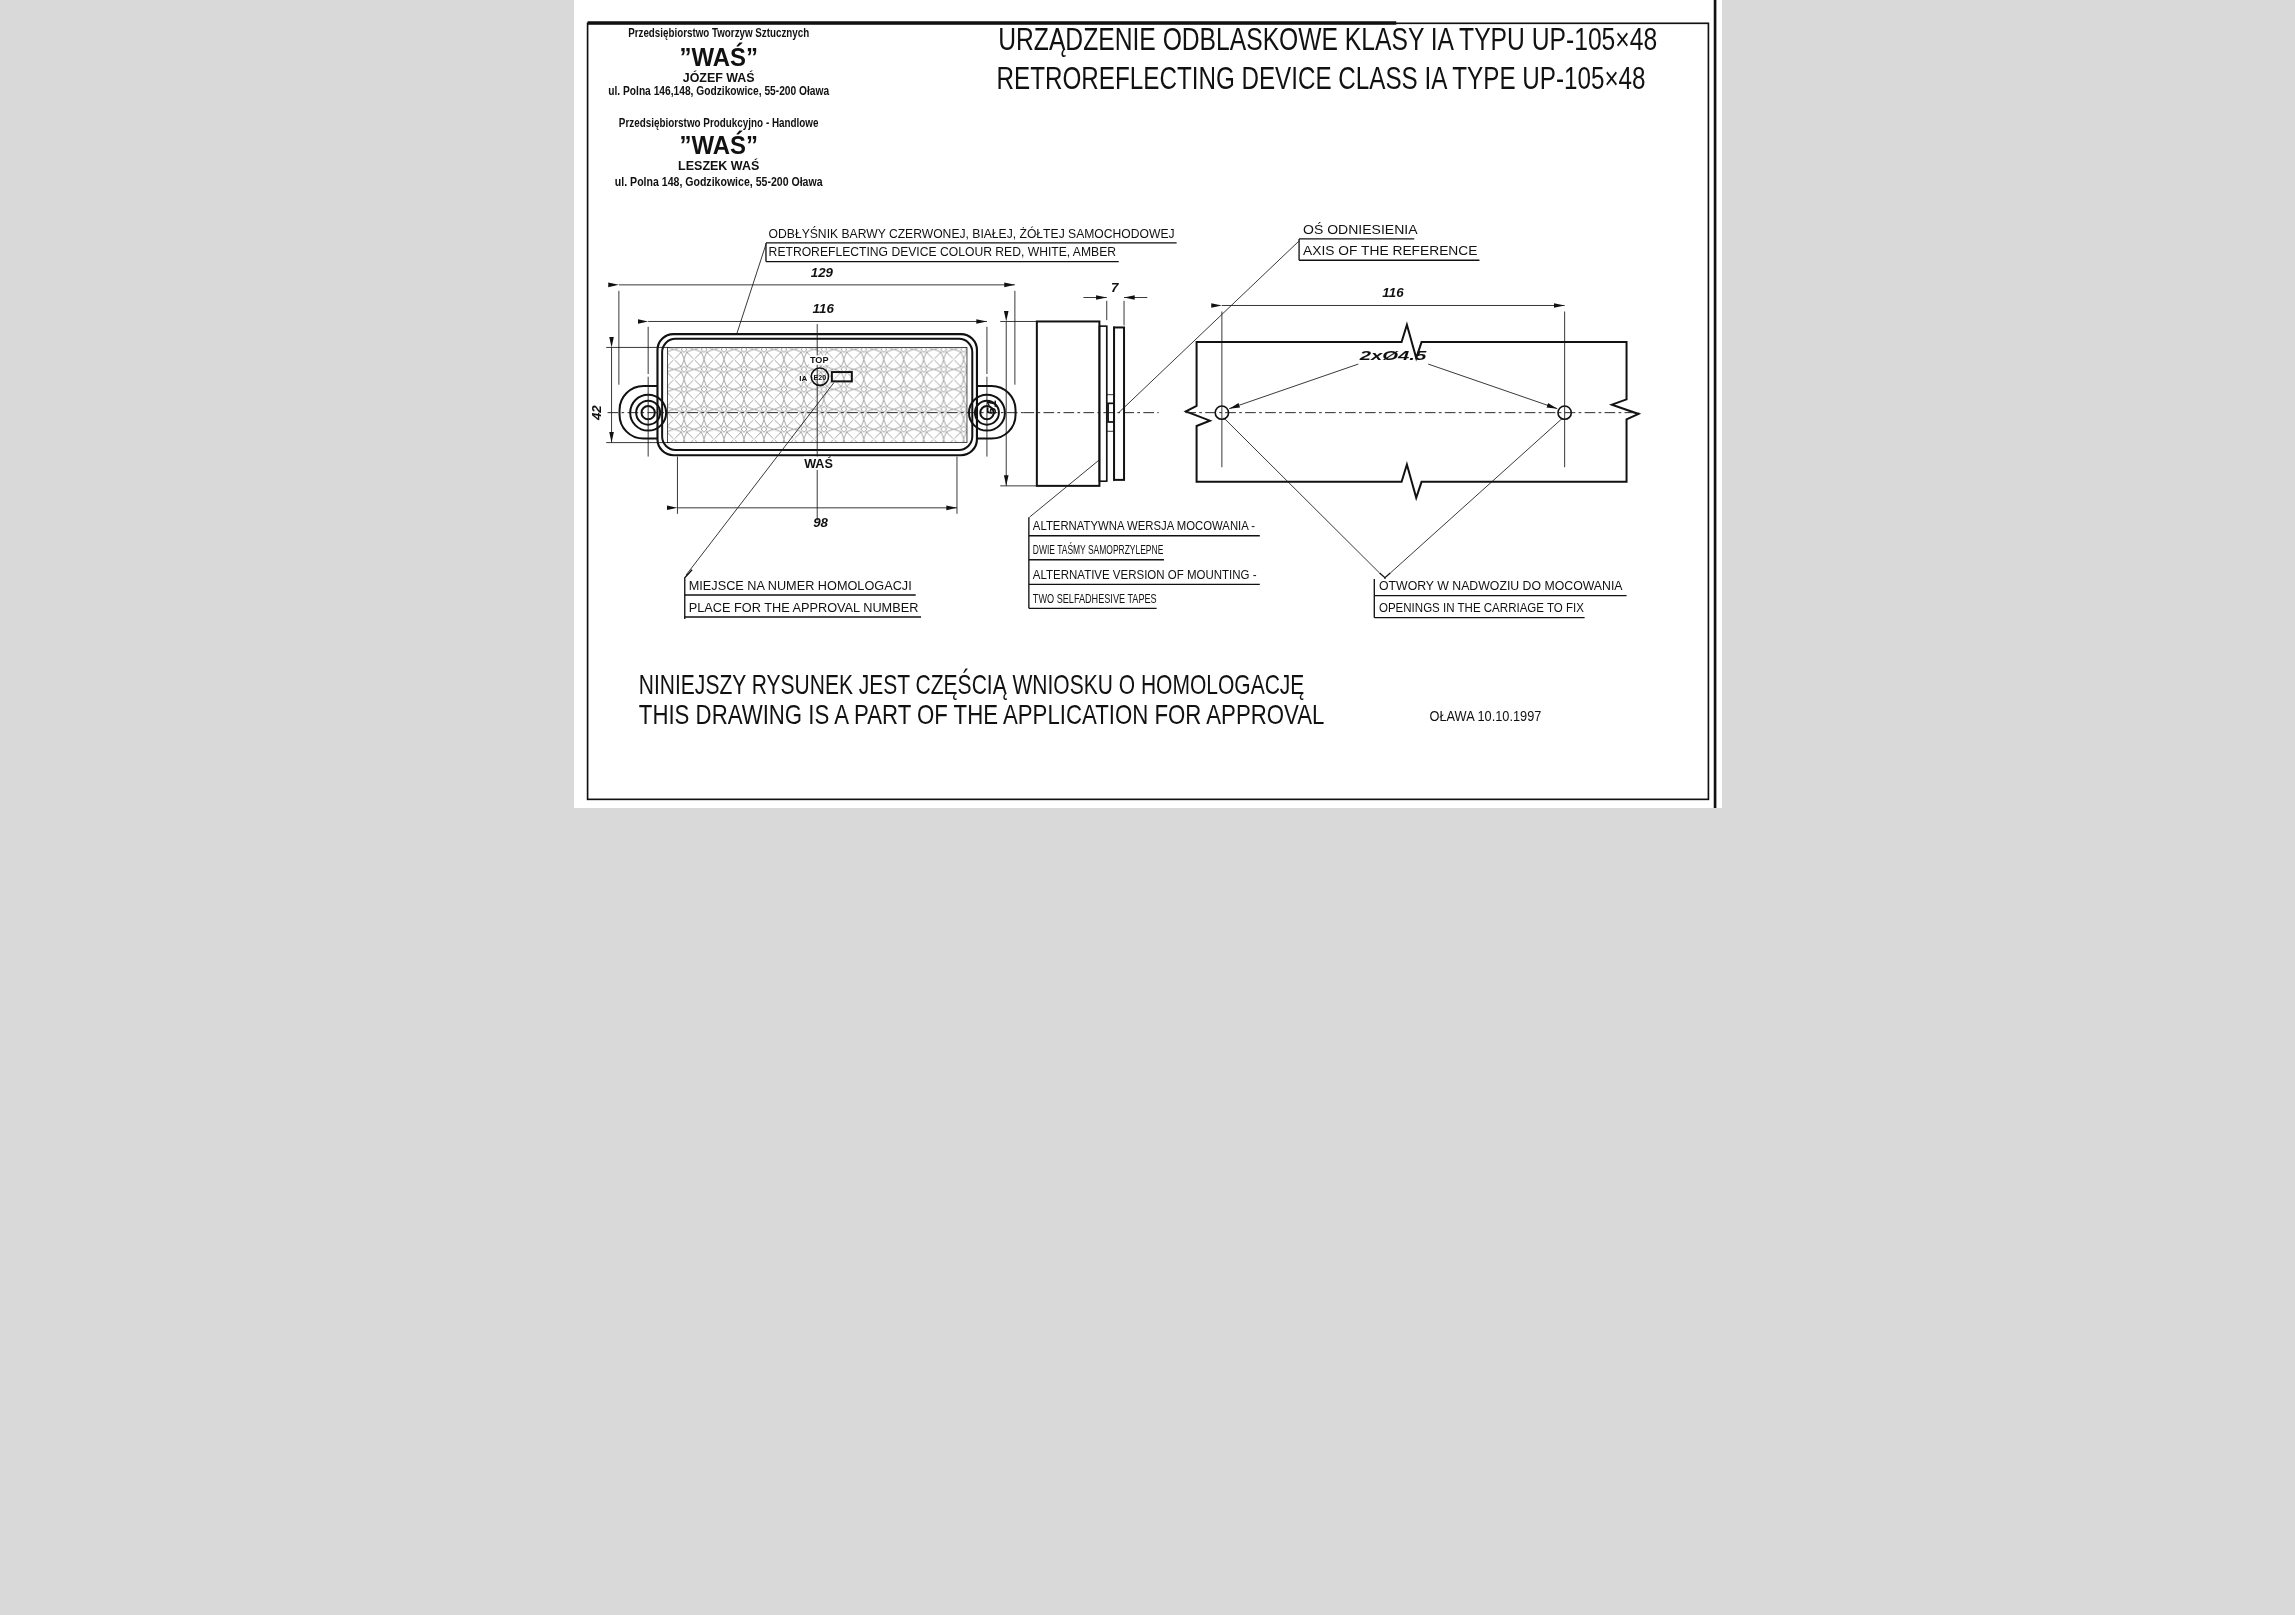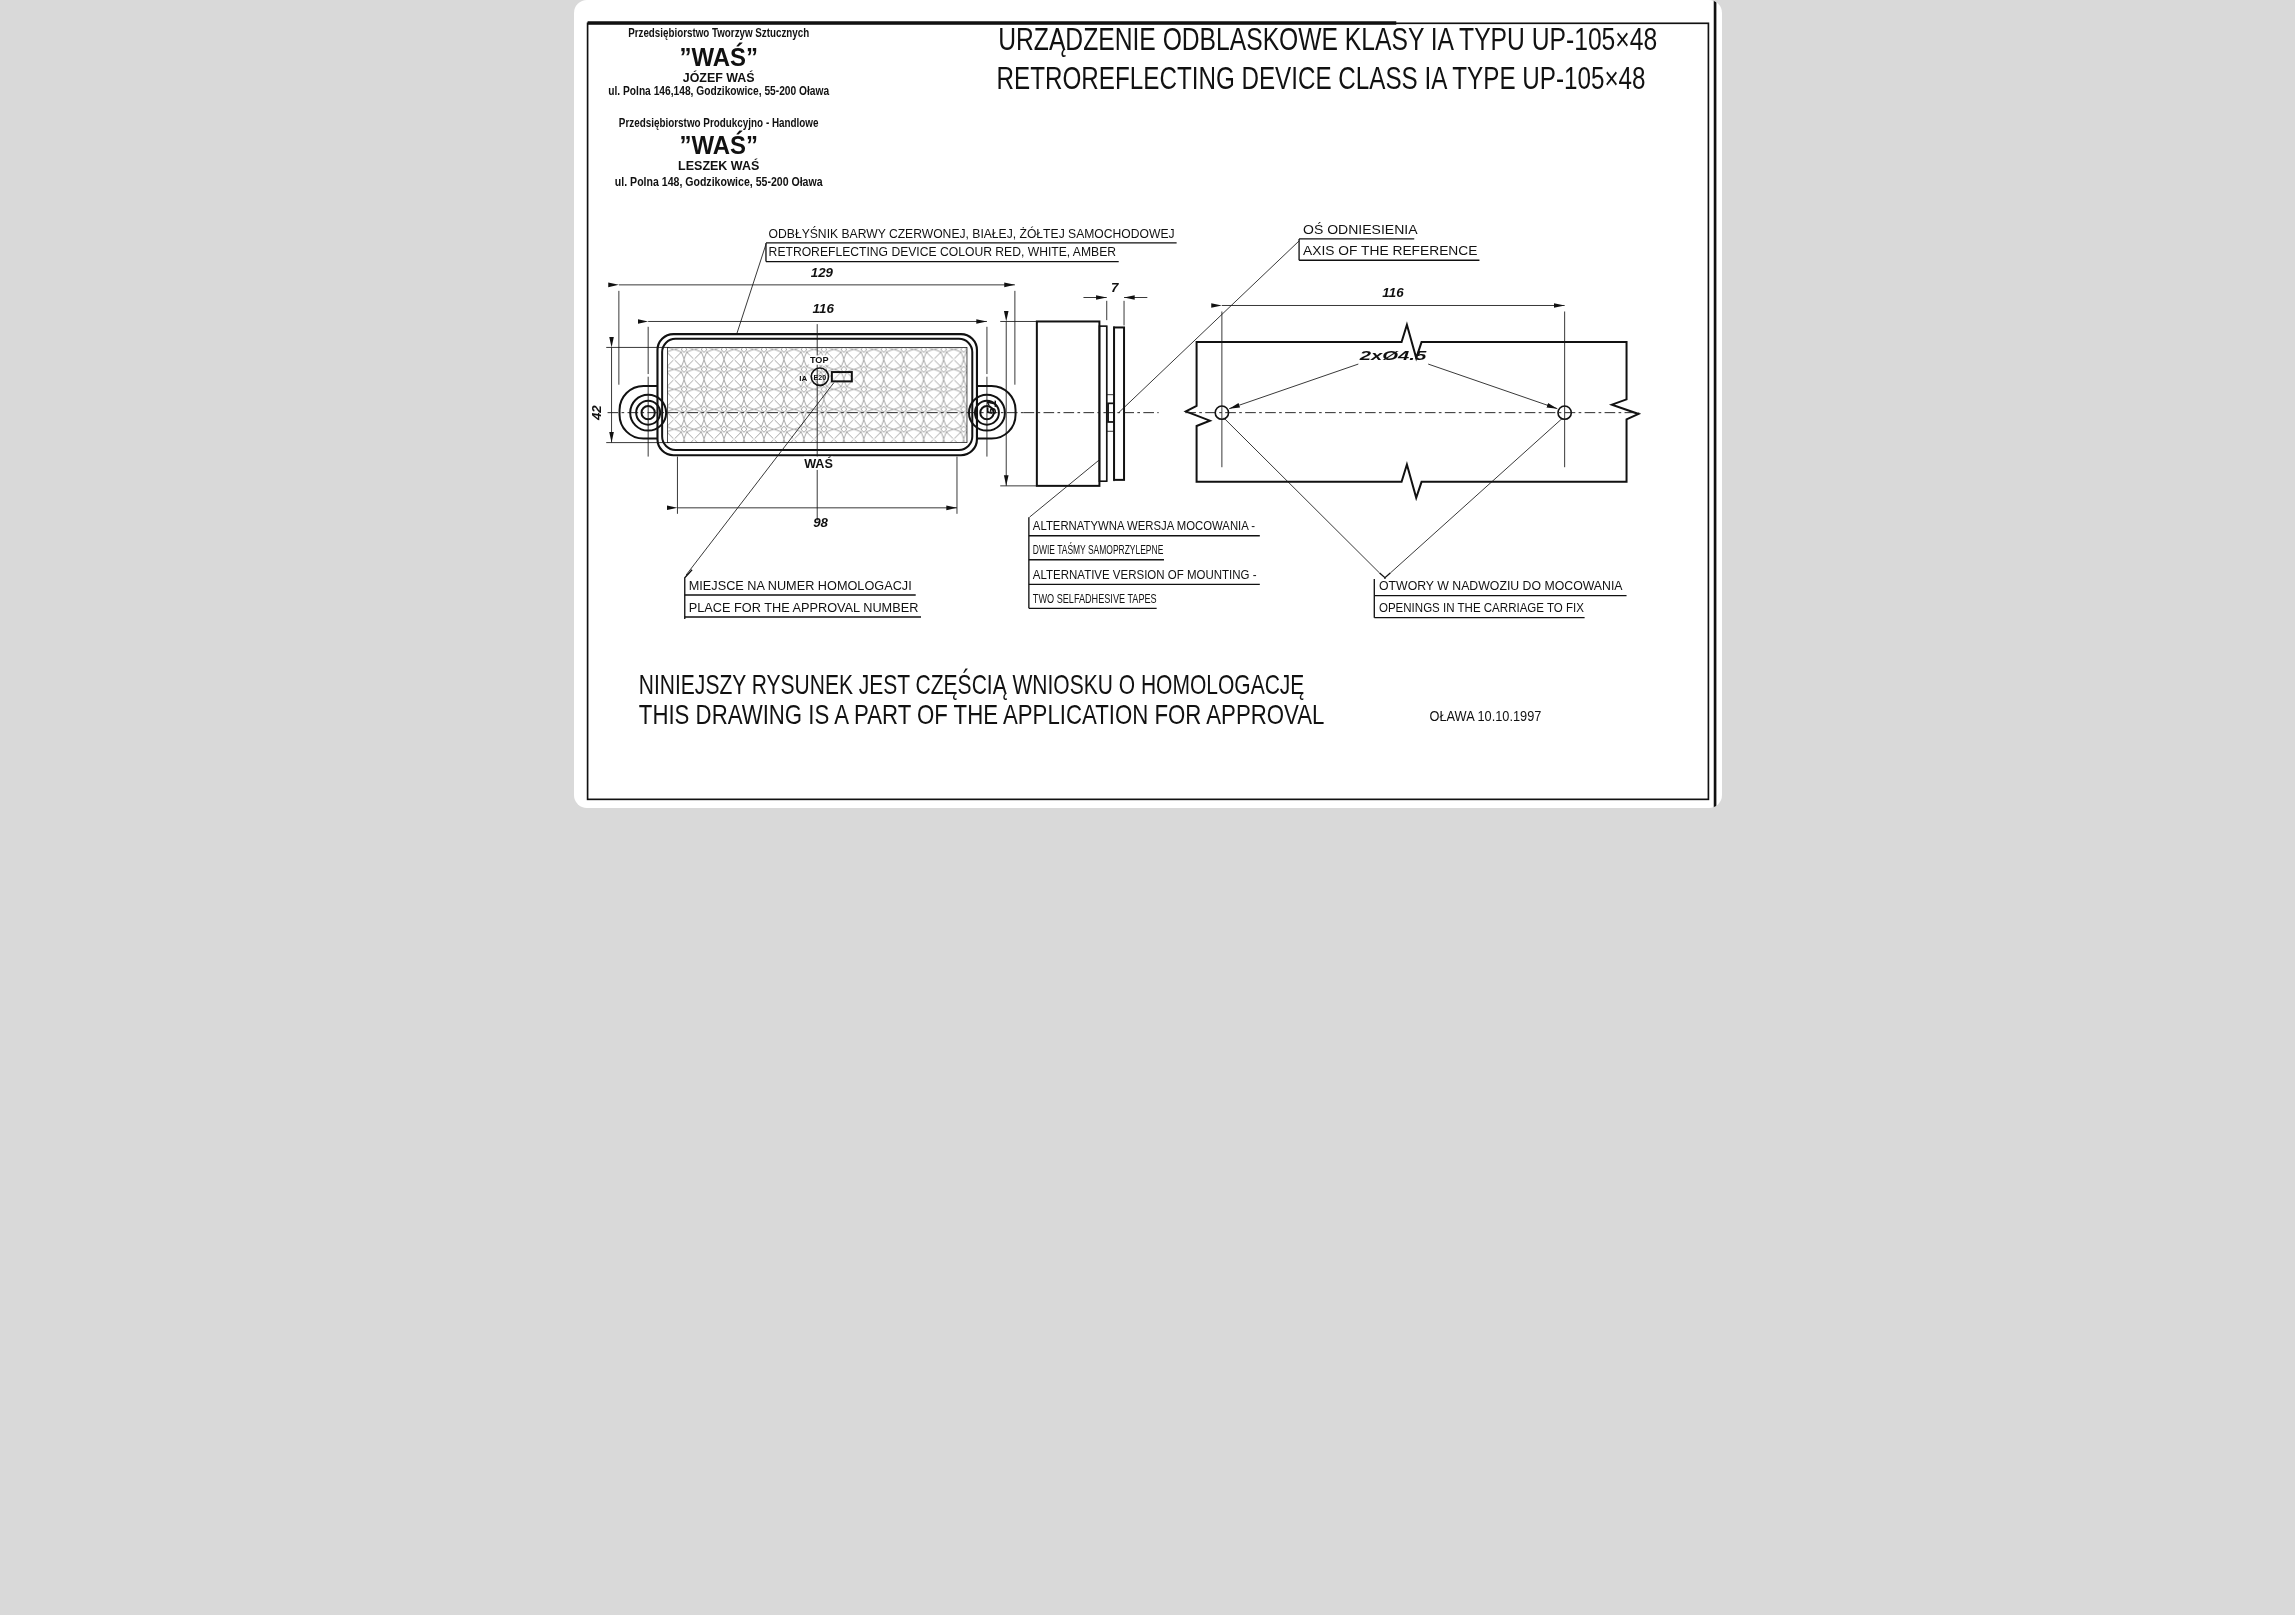--- a/index.html
+++ b/index.html
@@ -3,21 +3,20 @@
 <meta charset="utf-8">
 <style>
   html,body { margin:0; padding:0; background:#d9d9d9; }
   .page {
     position:relative;
     width:1148px; height:808px;
     background:#ffffff;
     font-family:"Liberation Sans", sans-serif;
     margin:0 auto;
     overflow:hidden;
-    border-radius:13px;
   }
   svg { position:absolute; left:0; top:0; }
   svg text {
     fill:#111;
     font-family:"Liberation Sans", sans-serif;
   }
   .hairline { stroke:#1a1a1a; stroke-width:1.3; fill:none; }
   .outline  { stroke:#111;    stroke-width:3;   fill:none; }
   .outline2 { stroke:#111;    stroke-width:2.4; fill:none; }
   .underl   { stroke:#111;    stroke-width:2;   fill:none; }

